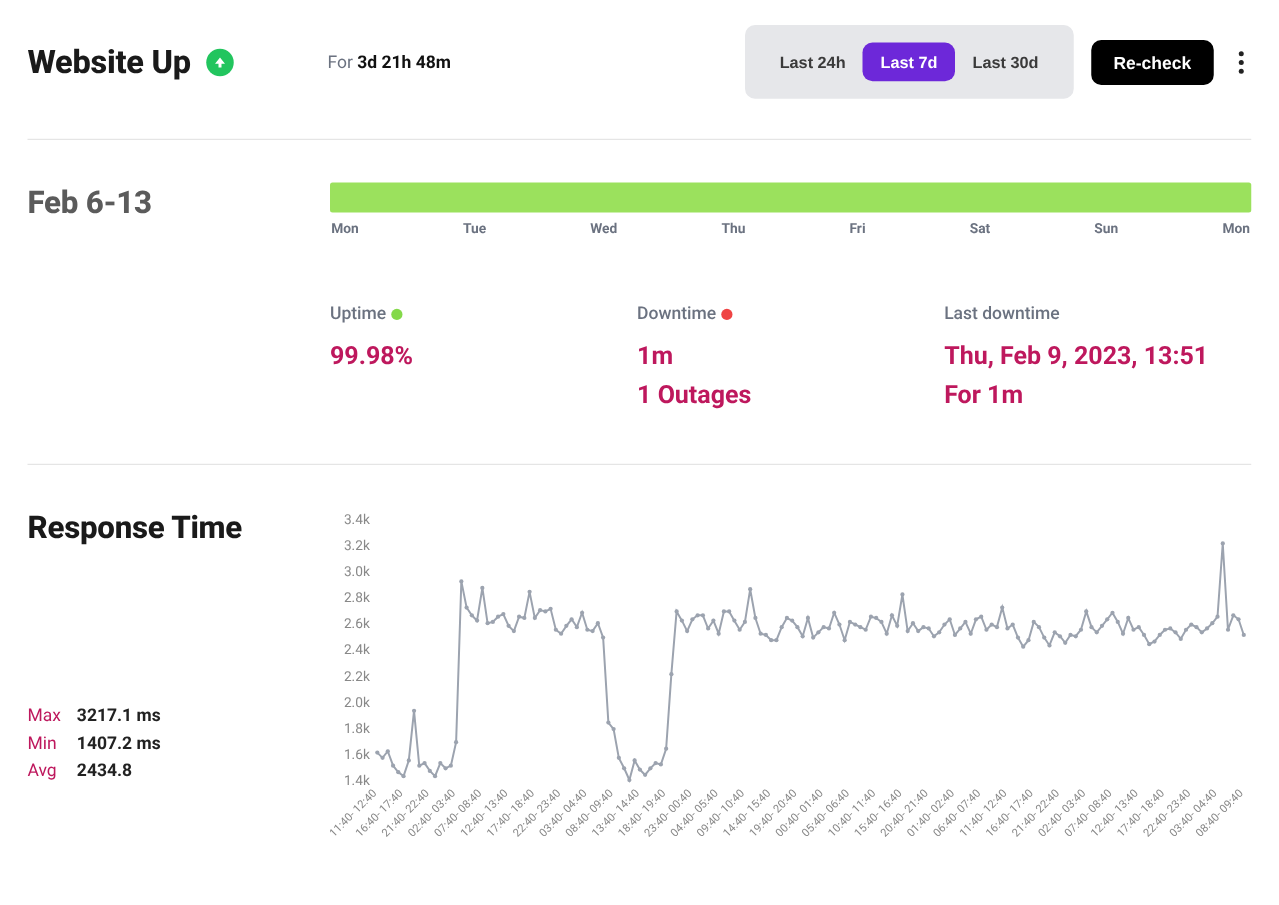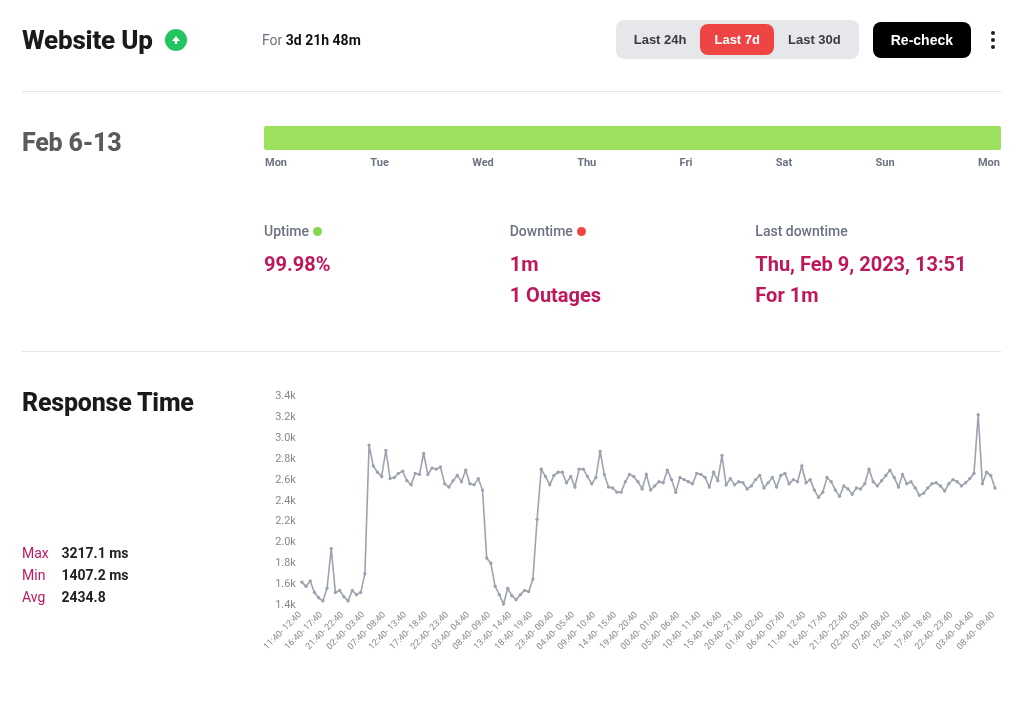--- a/index.html
+++ b/index.html
@@ -51,35 +51,35 @@
   .header-right {
     display: flex;
     align-items: center;
     gap: 14px;
     margin-left: auto;
   }
   .range-group {
     display: inline-flex;
     background: #e6e7ea;
     border-radius: 8px;
-    padding: 4px;
+    padding: 14px;
     gap: 0;
   }
   .range-btn {
     border: none;
     background: transparent;
     font-weight: 700;
     color: #3a3a3a;
     padding: 8px 14px;
     border-radius: 8px;
     cursor: pointer;
     font-size: 13px;
   }
   .range-btn.active {
-    background: #ef4444;
+    background: #6d28d9;
     color: #fff;
   }
   .recheck-btn {
     background: #000000;
     color: #fff;
     border: none;
     font-weight: 700;
     padding: 10px 18px;
     border-radius: 8px;
     cursor: pointer;

